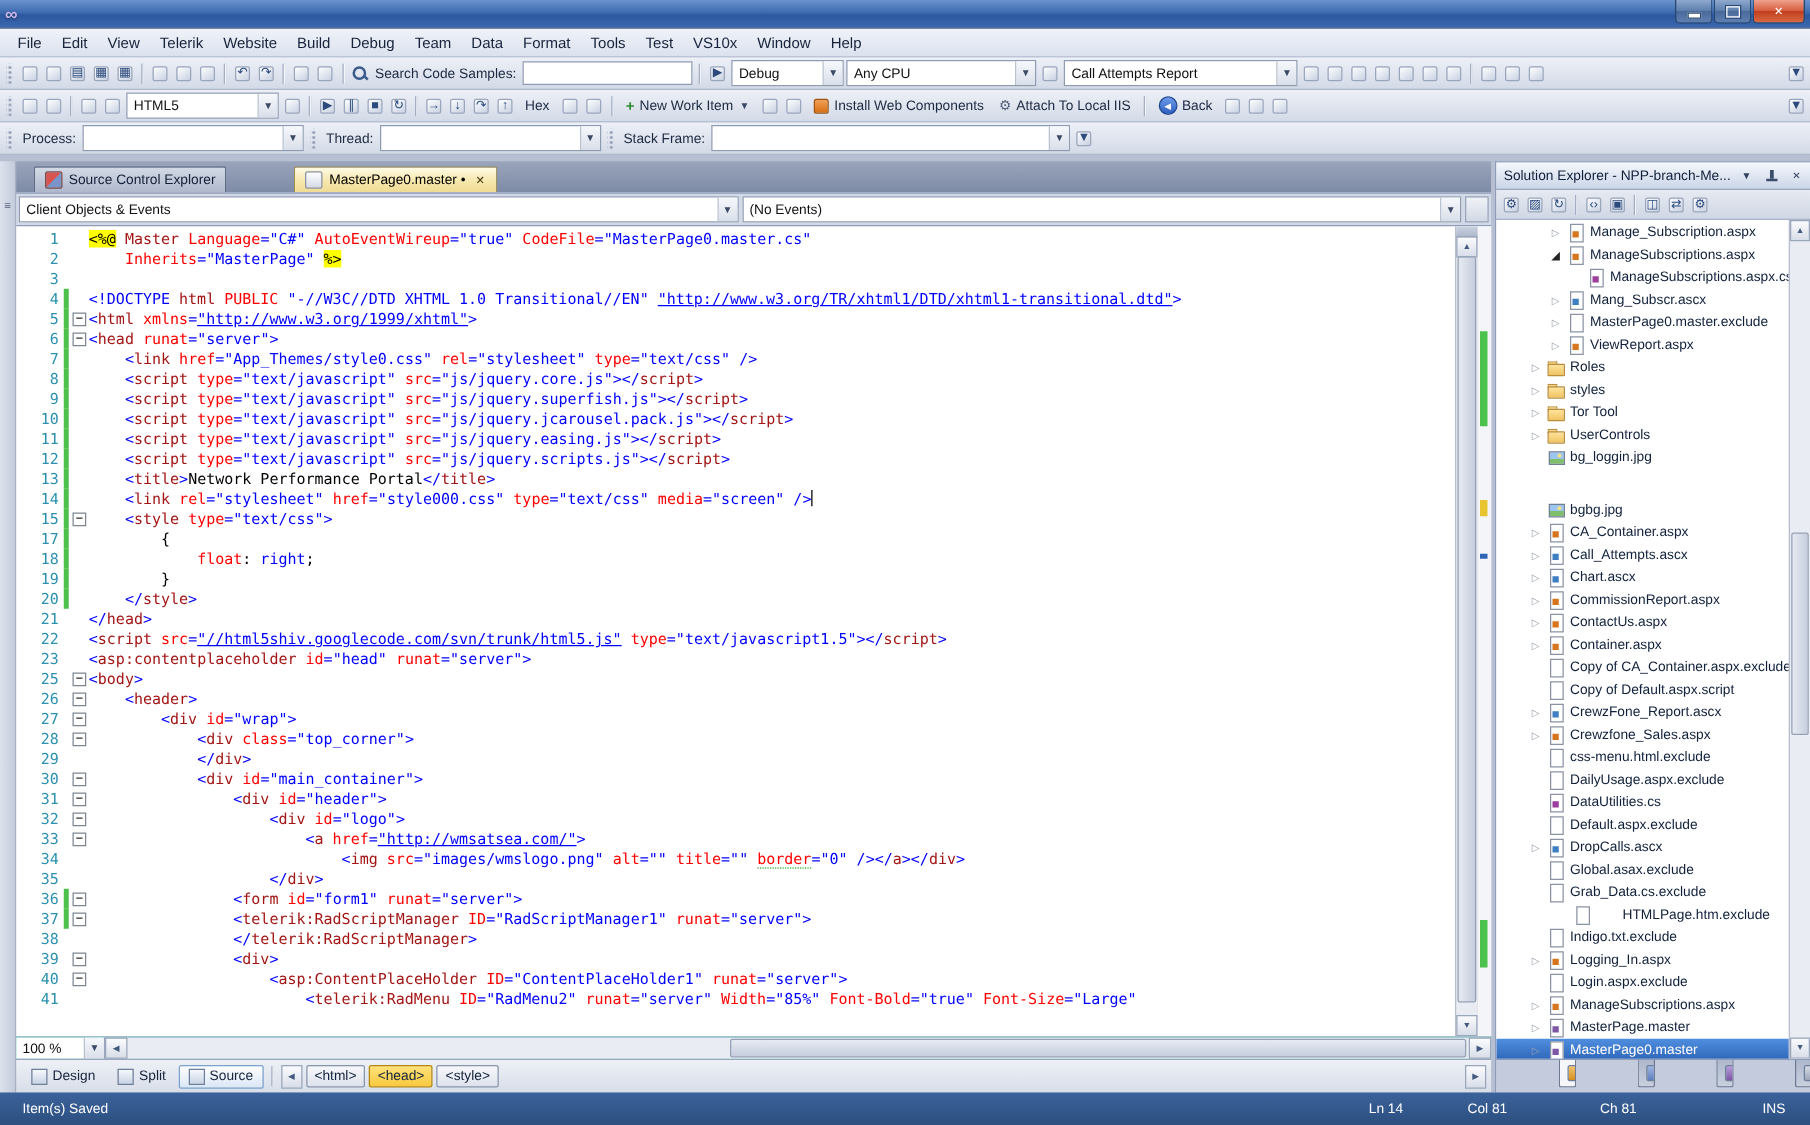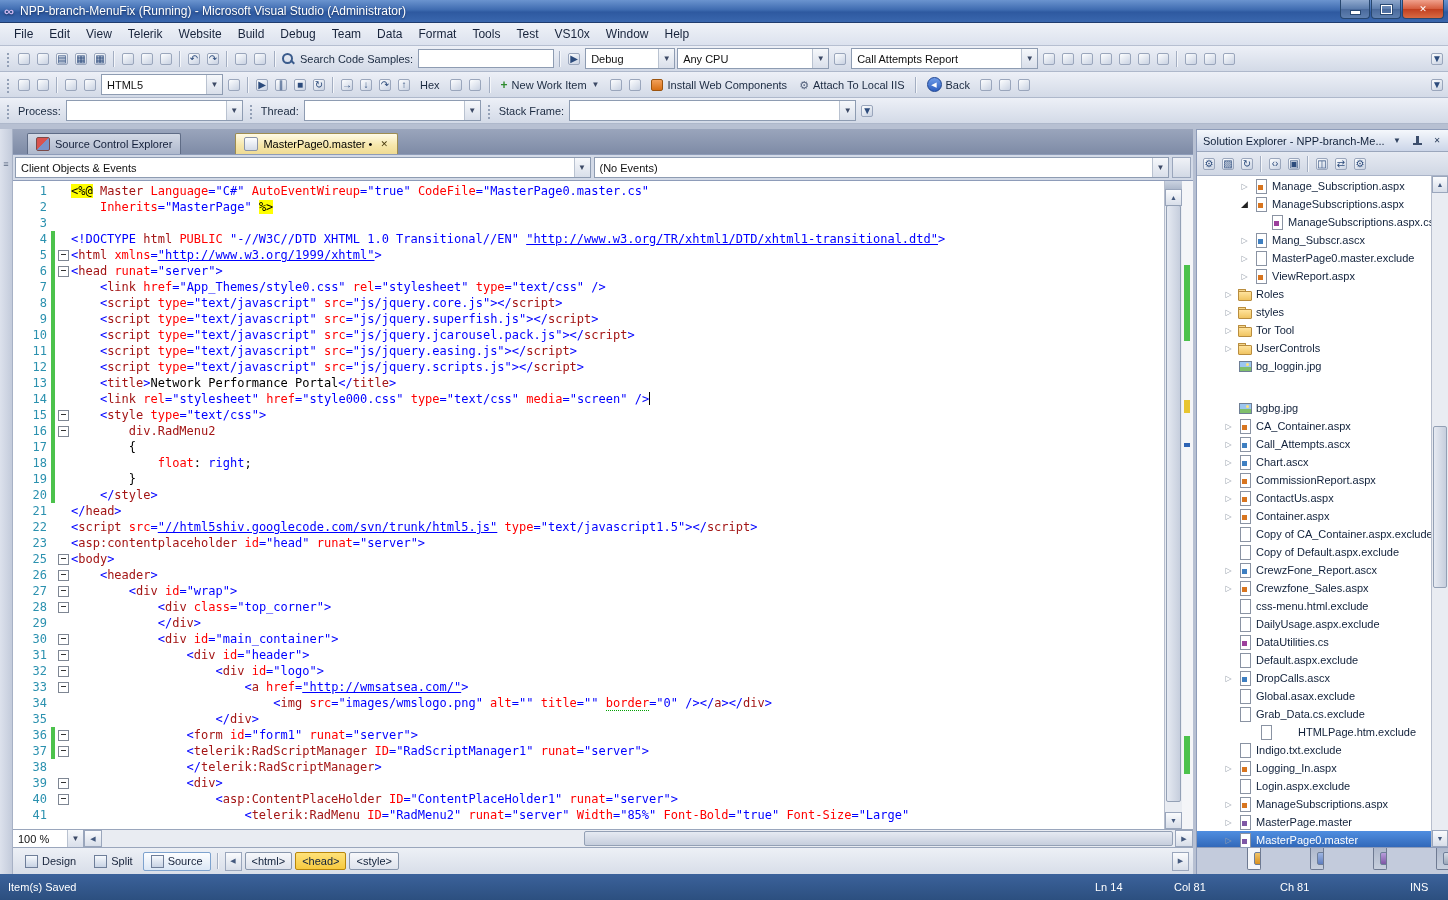--- a/index.html
+++ b/index.html
@@ -181,32 +181,31 @@
   .setab{height:21px;display:flex;align-items:center;gap:4px;padding:0 6px;font-size:10px;
     border:1px solid #6E7A92;border-top:none;border-radius:0 0 2px 2px;background:linear-gradient(#AEB8CC,#C8D0DE);color:#14203A;white-space:nowrap;overflow:hidden;margin-left:48px;}
   .setab.active{background:#F4F6FA;}
   .sti{width:11px;height:11px;border-radius:2px;flex:0 0 11px;border:1px solid #6E7E99;}
   .sti-1{background:linear-gradient(#F0C469,#D8901F);} .sti-2{background:linear-gradient(#9FB6E2,#5F7EC0);}
   .sti-3{background:linear-gradient(#B79DDB,#7E57A5);} .sti-4{background:linear-gradient(#D6DCE6,#9AA6B8);}
 
   
   .statusbar{height:26px;flex:0 0 26px;background:linear-gradient(#3B629B,#2C4F7F);color:#fff;
     display:flex;align-items:center;position:relative;font-size:11px;}
-  .sb-msg{padding-left:8px;}
+  .sb-msg{padding-left:18px;}
   .sb-field{position:absolute;top:0;bottom:0;display:flex;align-items:center;}
   .sb-ln{left:1095px;} .sb-col{left:1174px;} .sb-ch{left:1280px;} .sb-ins{left:1410px;}
 </style>
 </head>
 <body>
 
 <div class="app">
 
   <div class="titlebar">
     <span class="vs-logo">∞</span>
-    <span class="title-text">NPP-branch-MenuFix (Running) - Microsoft Visual Studio (Administrator)</span>
     <span class="win-buttons">
       <span class="wbtn">
           <span class="gl-min"></span>
         </span>
       <span class="wbtn">
           <span class="gl-max"></span>
         </span>
       <span class="wbtn close">✕</span>
     </span>
   </div>
@@ -514,21 +513,20 @@
               <div class="cl"><span class="ln">6</span><span class="chgbar on"></span><span class="foldcol"><span class="fold-box"></span></span><span class="ct"><span class="s-d">&lt;</span><span class="s-t">head</span><span class="s-x"> </span><span class="s-a">runat</span><span class="s-d">=</span><span class="s-v">"server"</span><span class="s-d">&gt;</span></span></div>
               <div class="cl"><span class="ln">7</span><span class="chgbar on"></span><span class="foldcol"></span><span class="ct"><span class="s-x">    </span><span class="s-d">&lt;</span><span class="s-t">link</span><span class="s-x"> </span><span class="s-a">href</span><span class="s-d">=</span><span class="s-v">"App_Themes/style0.css"</span><span class="s-x"> </span><span class="s-a">rel</span><span class="s-d">=</span><span class="s-v">"stylesheet"</span><span class="s-x"> </span><span class="s-a">type</span><span class="s-d">=</span><span class="s-v">"text/css"</span><span class="s-x"> </span><span class="s-d">/&gt;</span></span></div>
               <div class="cl"><span class="ln">8</span><span class="chgbar on"></span><span class="foldcol"></span><span class="ct"><span class="s-x">    </span><span class="s-d">&lt;</span><span class="s-t">script</span><span class="s-x"> </span><span class="s-a">type</span><span class="s-d">=</span><span class="s-v">"text/javascript"</span><span class="s-x"> </span><span class="s-a">src</span><span class="s-d">=</span><span class="s-v">"js/jquery.core.js"</span><span class="s-d">&gt;&lt;/</span><span class="s-t">script</span><span class="s-d">&gt;</span></span></div>
               <div class="cl"><span class="ln">9</span><span class="chgbar on"></span><span class="foldcol"></span><span class="ct"><span class="s-x">    </span><span class="s-d">&lt;</span><span class="s-t">script</span><span class="s-x"> </span><span class="s-a">type</span><span class="s-d">=</span><span class="s-v">"text/javascript"</span><span class="s-x"> </span><span class="s-a">src</span><span class="s-d">=</span><span class="s-v">"js/jquery.superfish.js"</span><span class="s-d">&gt;&lt;/</span><span class="s-t">script</span><span class="s-d">&gt;</span></span></div>
               <div class="cl"><span class="ln">10</span><span class="chgbar on"></span><span class="foldcol"></span><span class="ct"><span class="s-x">    </span><span class="s-d">&lt;</span><span class="s-t">script</span><span class="s-x"> </span><span class="s-a">type</span><span class="s-d">=</span><span class="s-v">"text/javascript"</span><span class="s-x"> </span><span class="s-a">src</span><span class="s-d">=</span><span class="s-v">"js/jquery.jcarousel.pack.js"</span><span class="s-d">&gt;&lt;/</span><span class="s-t">script</span><span class="s-d">&gt;</span></span></div>
               <div class="cl"><span class="ln">11</span><span class="chgbar on"></span><span class="foldcol"></span><span class="ct"><span class="s-x">    </span><span class="s-d">&lt;</span><span class="s-t">script</span><span class="s-x"> </span><span class="s-a">type</span><span class="s-d">=</span><span class="s-v">"text/javascript"</span><span class="s-x"> </span><span class="s-a">src</span><span class="s-d">=</span><span class="s-v">"js/jquery.easing.js"</span><span class="s-d">&gt;&lt;/</span><span class="s-t">script</span><span class="s-d">&gt;</span></span></div>
               <div class="cl"><span class="ln">12</span><span class="chgbar on"></span><span class="foldcol"></span><span class="ct"><span class="s-x">    </span><span class="s-d">&lt;</span><span class="s-t">script</span><span class="s-x"> </span><span class="s-a">type</span><span class="s-d">=</span><span class="s-v">"text/javascript"</span><span class="s-x"> </span><span class="s-a">src</span><span class="s-d">=</span><span class="s-v">"js/jquery.scripts.js"</span><span class="s-d">&gt;&lt;/</span><span class="s-t">script</span><span class="s-d">&gt;</span></span></div>
               <div class="cl"><span class="ln">13</span><span class="chgbar on"></span><span class="foldcol"></span><span class="ct"><span class="s-x">    </span><span class="s-d">&lt;</span><span class="s-t">title</span><span class="s-d">&gt;</span><span class="s-x">Network Performance Portal</span><span class="s-d">&lt;/</span><span class="s-t">title</span><span class="s-d">&gt;</span></span></div>
               <div class="cl"><span class="ln">14</span><span class="chgbar on"></span><span class="foldcol"></span><span class="ct"><span class="s-x">    </span><span class="s-d">&lt;</span><span class="s-t">link</span><span class="s-x"> </span><span class="s-a">rel</span><span class="s-d">=</span><span class="s-v">"stylesheet"</span><span class="s-x"> </span><span class="s-a">href</span><span class="s-d">=</span><span class="s-v">"style000.css"</span><span class="s-x"> </span><span class="s-a">type</span><span class="s-d">=</span><span class="s-v">"text/css"</span><span class="s-x"> </span><span class="s-a">media</span><span class="s-d">=</span><span class="s-v">"screen"</span><span class="s-x"> </span><span class="s-d">/&gt;</span><span class="caret"></span></span></div>
               <div class="cl"><span class="ln">15</span><span class="chgbar on"></span><span class="foldcol"><span class="fold-box"></span></span><span class="ct"><span class="s-x">    </span><span class="s-d">&lt;</span><span class="s-t">style</span><span class="s-x"> </span><span class="s-a">type</span><span class="s-d">=</span><span class="s-v">"text/css"</span><span class="s-d">&gt;</span></span></div>
-              <div class="cl"><span class="ln">16</span><span class="chgbar on"></span><span class="foldcol"><span class="fold-box"></span></span><span class="ct"><span class="s-x">        </span><span class="s-c">div.RadMenu2</span></span></div>
               <div class="cl"><span class="ln">17</span><span class="chgbar on"></span><span class="foldcol"></span><span class="ct"><span class="s-x">        {</span></span></div>
               <div class="cl"><span class="ln">18</span><span class="chgbar on"></span><span class="foldcol"></span><span class="ct"><span class="s-x">            </span><span class="s-p">float</span><span class="s-x">: </span><span class="s-w">right</span><span class="s-x">;</span></span></div>
               <div class="cl"><span class="ln">19</span><span class="chgbar on"></span><span class="foldcol"></span><span class="ct"><span class="s-x">        }</span></span></div>
               <div class="cl"><span class="ln">20</span><span class="chgbar on"></span><span class="foldcol"></span><span class="ct"><span class="s-x">    </span><span class="s-d">&lt;/</span><span class="s-t">style</span><span class="s-d">&gt;</span></span></div>
               <div class="cl"><span class="ln">21</span><span class="chgbar"></span><span class="foldcol"></span><span class="ct"><span class="s-d">&lt;/</span><span class="s-t">head</span><span class="s-d">&gt;</span></span></div>
               <div class="cl"><span class="ln">22</span><span class="chgbar"></span><span class="foldcol"></span><span class="ct"><span class="s-d">&lt;</span><span class="s-t">script</span><span class="s-x"> </span><span class="s-a">src</span><span class="s-d">=</span><span class="s-u">"//html5shiv.googlecode.com/svn/trunk/html5.js"</span><span class="s-x"> </span><span class="s-a">type</span><span class="s-d">=</span><span class="s-v">"text/javascript1.5"</span><span class="s-d">&gt;&lt;/</span><span class="s-t">script</span><span class="s-d">&gt;</span></span></div>
               <div class="cl"><span class="ln">23</span><span class="chgbar"></span><span class="foldcol"></span><span class="ct"><span class="s-d">&lt;</span><span class="s-t">asp:contentplaceholder</span><span class="s-x"> </span><span class="s-a">id</span><span class="s-d">=</span><span class="s-v">"head"</span><span class="s-x"> </span><span class="s-a">runat</span><span class="s-d">=</span><span class="s-v">"server"</span><span class="s-d">&gt;</span></span></div>
               <div class="cl"><span class="ln">25</span><span class="chgbar"></span><span class="foldcol"><span class="fold-box"></span></span><span class="ct"><span class="s-d">&lt;</span><span class="s-t">body</span><span class="s-d">&gt;</span></span></div>
               <div class="cl"><span class="ln">26</span><span class="chgbar"></span><span class="foldcol"><span class="fold-box"></span></span><span class="ct"><span class="s-x">    </span><span class="s-d">&lt;</span><span class="s-t">header</span><span class="s-d">&gt;</span></span></div>
               <div class="cl"><span class="ln">27</span><span class="chgbar"></span><span class="foldcol"><span class="fold-box"></span></span><span class="ct"><span class="s-x">        </span><span class="s-d">&lt;</span><span class="s-t">div</span><span class="s-x"> </span><span class="s-a">id</span><span class="s-d">=</span><span class="s-v">"wrap"</span><span class="s-d">&gt;</span></span></div>
@@ -735,21 +733,21 @@
               <span>Container.aspx</span>
             </div>
             <div class="trow" style="padding-left: 26px;">
               <span class="arr"></span>
               <span class="ti ti-file"></span>
               <span>Copy of CA_Container.aspx.exclude</span>
             </div>
             <div class="trow" style="padding-left: 26px;">
               <span class="arr"></span>
               <span class="ti ti-file"></span>
-              <span>Copy of Default.aspx.exclude</span>
+              <span>Copy of Default.aspx.script</span>
             </div>
             <div class="trow" style="padding-left: 26px;">
               <span class="arr">▷</span>
               <span class="ti ti-ascx"></span>
               <span>CrewzFone_Report.ascx</span>
             </div>
             <div class="trow" style="padding-left: 26px;">
               <span class="arr">▷</span>
               <span class="ti ti-aspx"></span>
               <span>Crewzfone_Sales.aspx</span>

